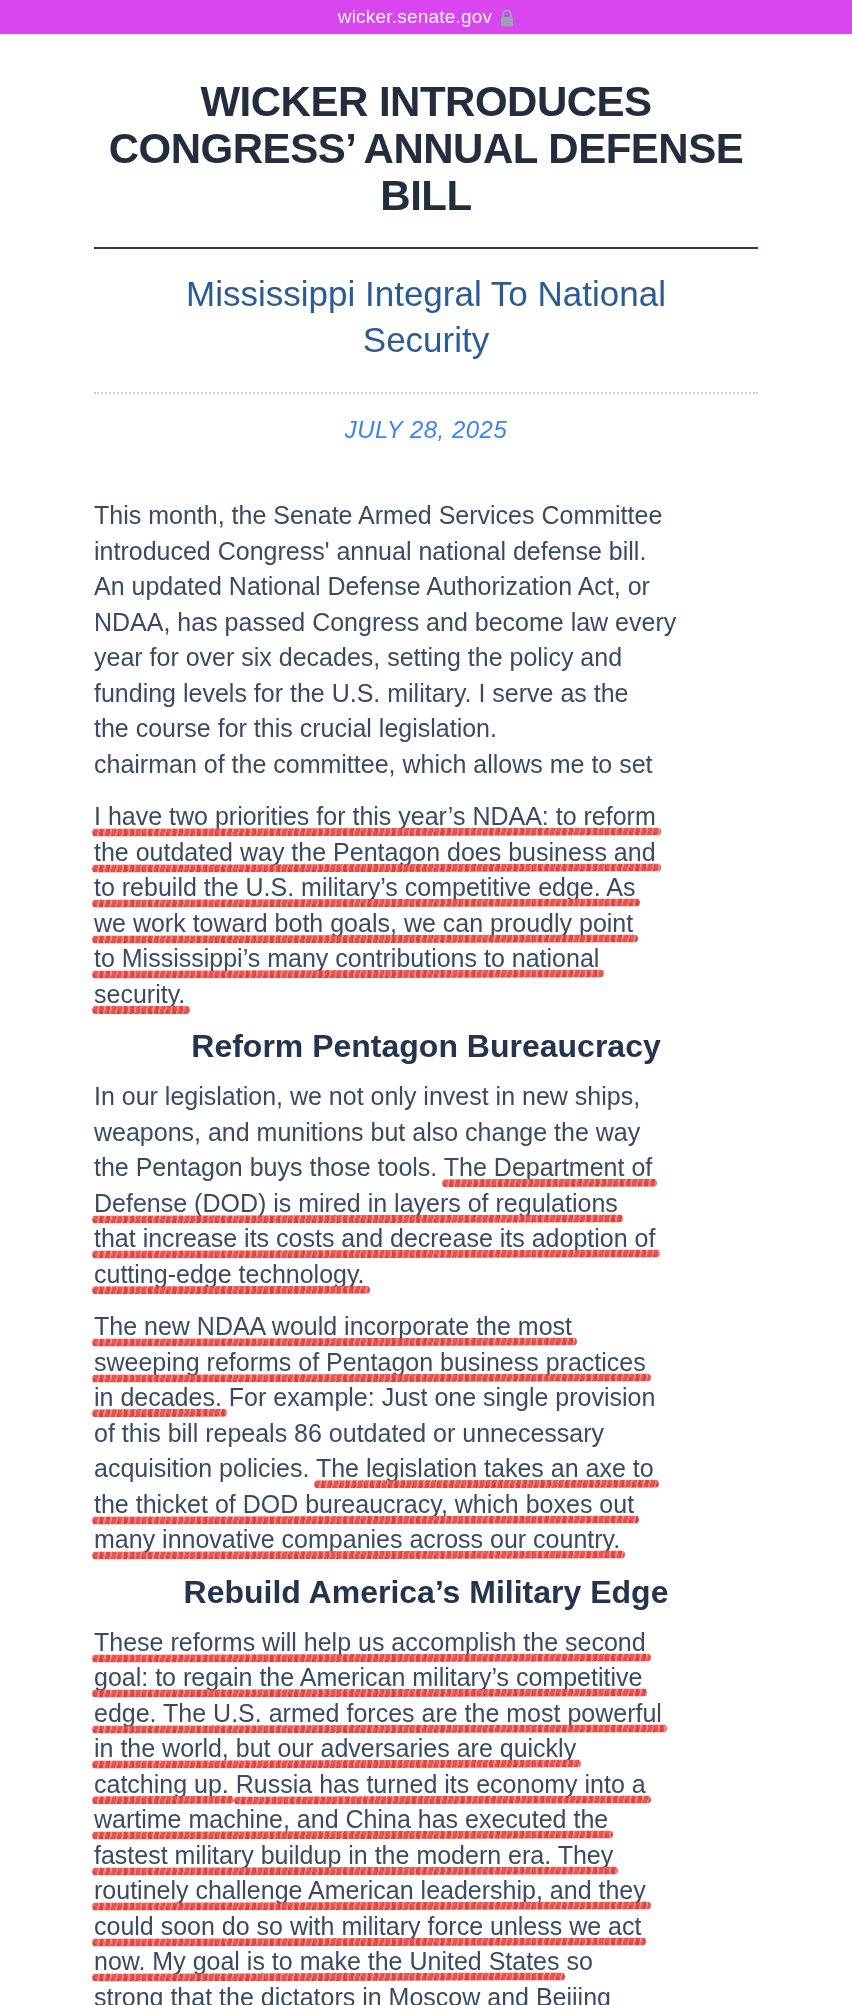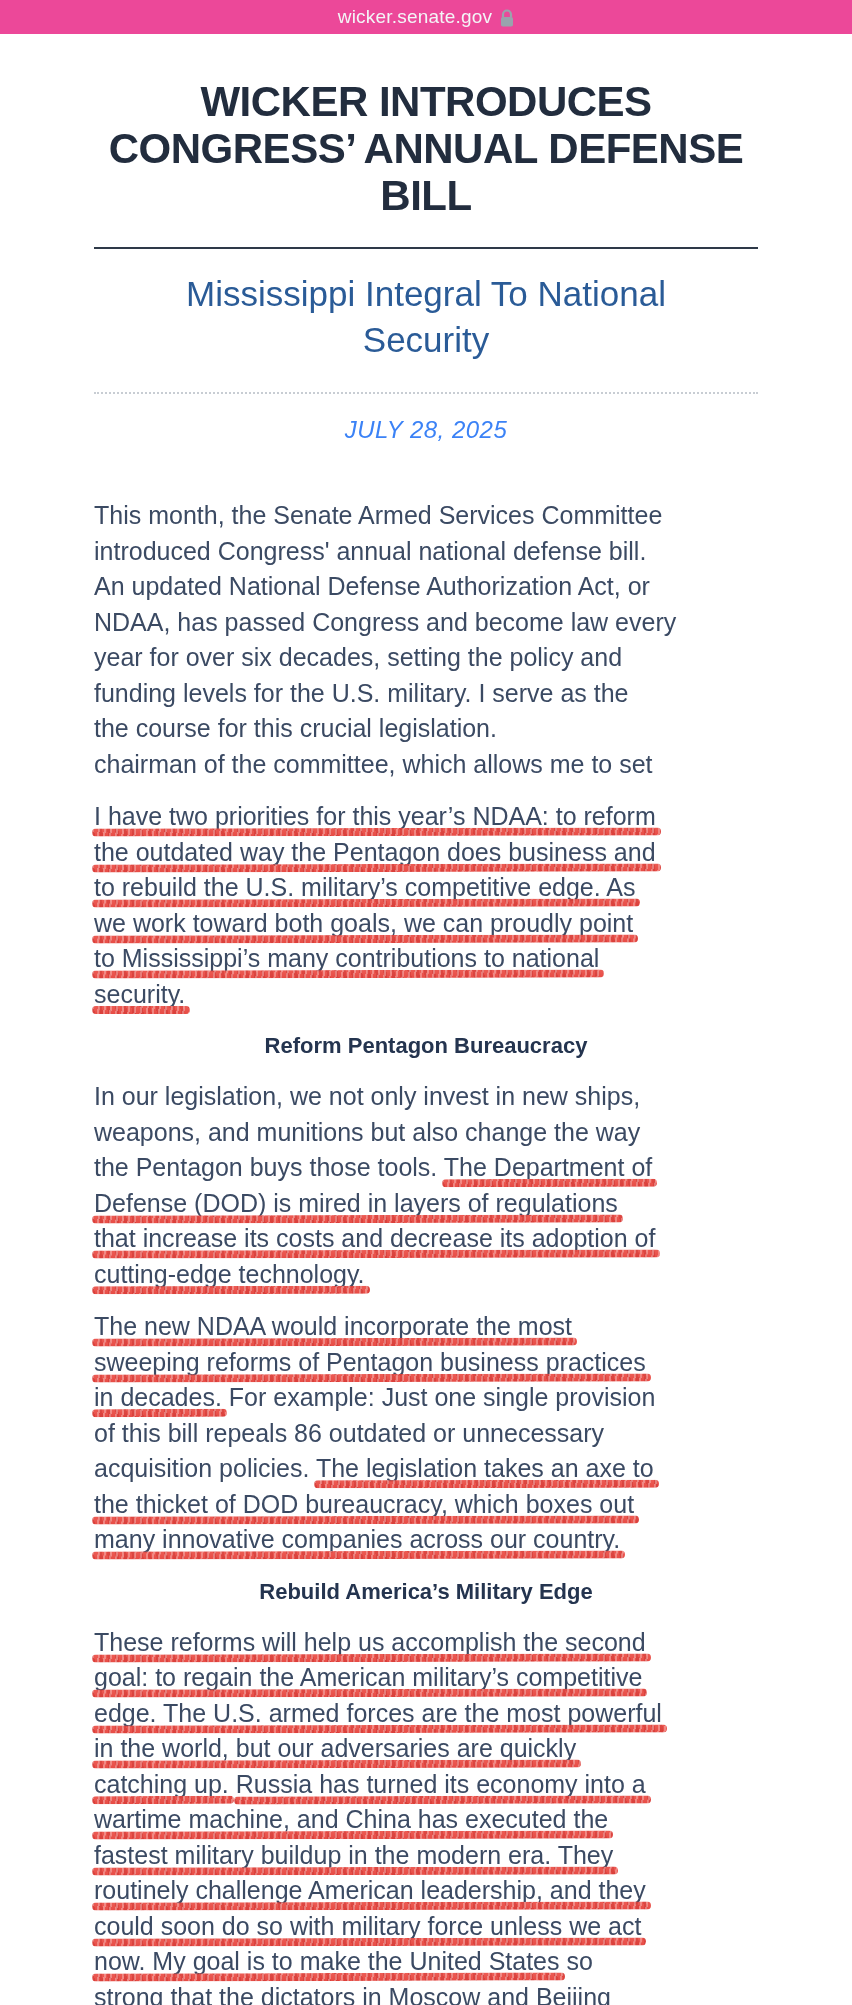--- a/index.html
+++ b/index.html
@@ -3,21 +3,21 @@
 <meta charset="utf-8">
 <style>
   html,body{margin:0;padding:0;}
   body{
     width:852px;height:2005px;overflow:hidden;background:#ffffff;
     font-family:"Liberation Sans","DejaVu Sans",sans-serif;
     -webkit-font-smoothing:antialiased;
   }
   
   .urlbar{
-    height:34px;background:#ec4899;display:flex;align-items:center;justify-content:center;
+    height:34px;background:#d946ef;display:flex;align-items:center;justify-content:center;
     gap:8px;
   }
   .urlbar .url{color:#f3f5f7;font-size:19px;letter-spacing:.2px;}
   .lock{width:14px;height:18px;display:inline-block;position:relative;top:1px;}
   
   main{width:664px;margin:0 auto;}
   .title{
     margin-top:44px;text-align:center;font-weight:bold;color:#222d3e;
     font-size:42px;line-height:47px;letter-spacing:-0.5px;
   }
@@ -37,21 +37,21 @@
     margin-top:18px;text-align:center;font-style:italic;color:#3b82f6;
     font-size:24px;line-height:36px;letter-spacing:.5px;
   }
   
   #content{margin-top:50px;}
   .para{margin:0 0 17px 0;}
   .para .line{
     white-space:nowrap;font-size:25px;line-height:35.5px;color:#3b4a63;
   }
   .sec-heading{
-    text-align:center;font-weight:bold;color:#24344f;font-size:22px;
+    text-align:center;font-weight:bold;color:#24344f;font-size:32px;
     line-height:34px;margin:8px 0 16px 0;
   }
   
   .u{position:relative;text-align:center;}
   .u::after{
     content:"";position:absolute;left:-2px;right:-5px;bottom:-6px;height:8px;
     border-radius:4px;
     background:
       repeating-linear-gradient(100deg, rgba(255,255,255,.30) 0 2px, rgba(255,255,255,0) 2px 6px),
       repeating-linear-gradient(80deg, rgba(183,28,28,.28) 0 3px, rgba(183,28,28,0) 3px 8px),

